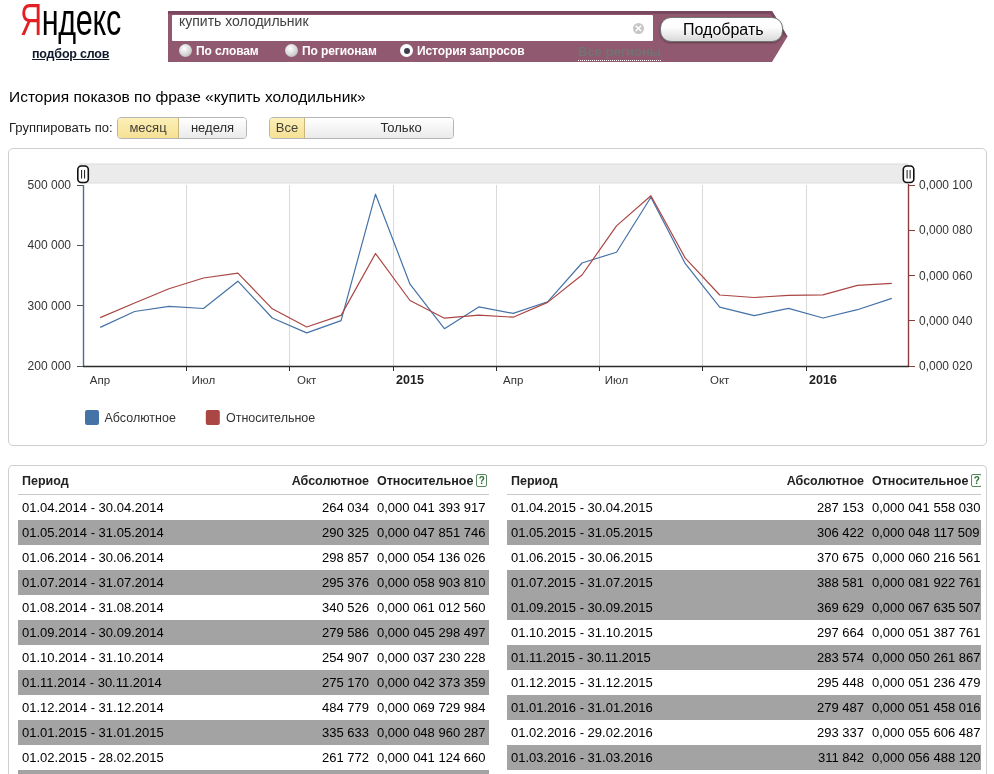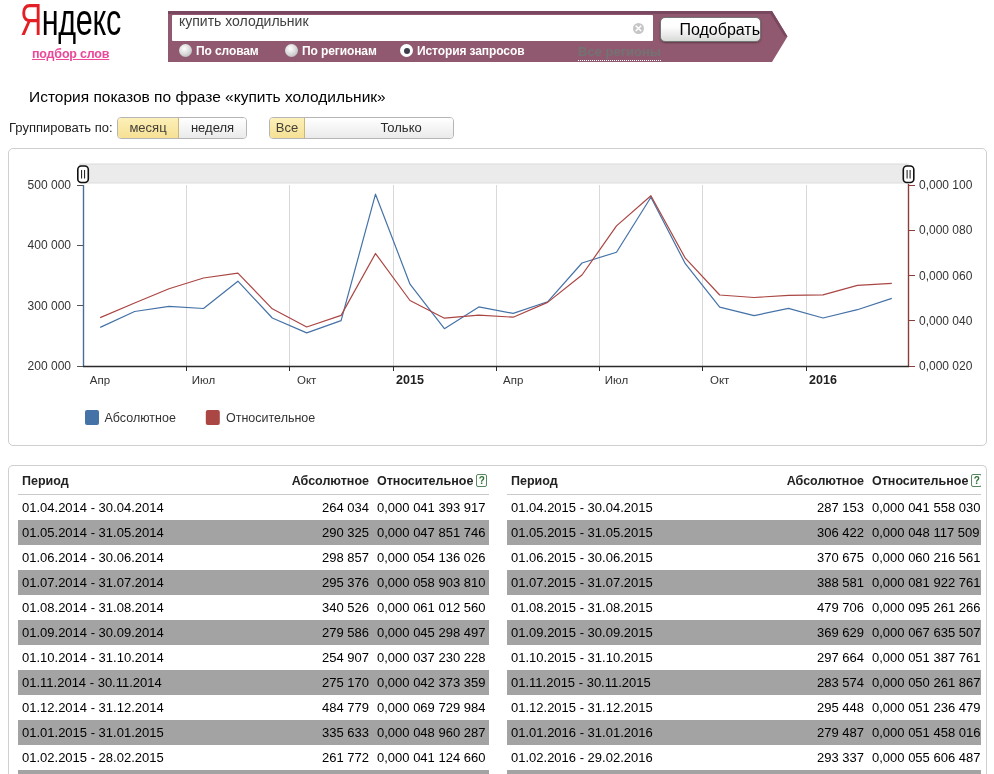--- a/index.html
+++ b/index.html
@@ -2,33 +2,33 @@
 <html lang="ru"><head>
 <meta charset="utf-8">
 <title>купить холодильник — подбор слов</title>
 <style>
 html,body{margin:0;padding:0;background:#fff;}
 body{font-family:"Liberation Sans",sans-serif;color:#000;width:994px;height:774px;overflow:hidden;position:relative;}
 .abs{position:absolute;}
 
 #logo{left:20px;top:-3px;font-size:45px;line-height:45px;letter-spacing:-0.5px;transform:scaleX(0.68);transform-origin:0 0;white-space:nowrap;color:#000;}
 #logo .ya{color:#e31e24;}
-#slova{left:32px;top:47px;font-size:12.5px;letter-spacing:-0.2px;font-weight:bold;color:#ec4899;text-decoration:underline;}
+#slova{left:32px;top:47px;font-size:12.5px;letter-spacing:-0.2px;font-weight:bold;color:#0f172a;text-decoration:underline;}
 #panel{left:168px;top:11px;width:620px;height:51px;}
 #q{left:172px;top:15px;width:481px;height:26px;background:#fff;border-radius:1px;}
 #qtext{left:179px;top:13px;font-size:14px;color:#404040;white-space:nowrap;}
 #qclear{left:633px;top:23px;width:11px;height:11px;border-radius:50%;background:#c6c6c6;color:#fff;font-size:10px;line-height:12px;text-align:center;font-weight:bold;}
-#btn{left:660px;top:17px;width:99px;height:23px;border:1px solid #757575;border-radius:5px;background:linear-gradient(#ffffff,#fdfdfd 40%,#d8dad8);text-align:right;font-size:16px;line-height:23px;color:#000;box-shadow:0 1px 2px rgba(0,0,0,.35);}
+#btn{left:660px;top:17px;width:99px;height:23px;border:1px solid #757575;border-radius:11px;background:linear-gradient(#ffffff,#fdfdfd 40%,#d8dad8);text-align:left;font-size:16px;line-height:23px;color:#000;box-shadow:0 1px 2px rgba(0,0,0,.35);padding-left:22px;}
 .radio{width:13px;height:13px;border-radius:50%;background:radial-gradient(circle at 40% 35%,#ffffff,#d0d0d0 60%,#9f9fa5);top:44px;}
 .radio.sel{background:#fff;}
 .radio.sel:after{content:"";position:absolute;left:3.5px;top:3.5px;width:6px;height:6px;border-radius:50%;background:#3d3d4d;}
 .rlab{top:44px;font-size:12px;letter-spacing:-0.1px;font-weight:bold;color:#fff;white-space:nowrap;}
 #allreg{top:44px;left:578px;font-size:13px;font-weight:bold;color:#737373;border-bottom:1px dotted #fff;padding-bottom:1px;}
 
-#title{left:9px;top:88px;font-size:15.5px;color:#000;white-space:nowrap;margin-left:20px;}
+#title{left:9px;top:88px;font-size:15.5px;color:#000;white-space:nowrap;}
 #grouplab{left:9px;top:120px;font-size:13px;color:#222;}
 .btngroup{top:117px;height:20px;border:1px solid #b5b5b5;border-radius:4px;overflow:hidden;display:flex;}
 .seg{height:24px;line-height:20px;font-size:13px;text-align:center;color:#2b2b2b;}
 .seg.on{background:linear-gradient(#fcf0b8,#f5dd8d);color:#44403a;}
 .seg.off{background:linear-gradient(#ffffff,#e6e6e6);}
 #bg1{left:117px;width:128px;}
 #bg1 .s1{width:60px;border-right:1px solid #c8b77a;}
 #bg1 .s2{width:67px;}
 #bg2{left:269px;width:183px;}
 #bg2 .s1{width:45px;border-right:1px solid #c8b77a;}
@@ -260,25 +260,20 @@
 <tr>
           <td class="c1">01.06.2015 - 30.06.2015</td>
           <td class="c2">370 675</td>
           <td class="c3">0,000 060 216 561</td>
         </tr>
 <tr class="g">
           <td class="c1">01.07.2015 - 31.07.2015</td>
           <td class="c2">388 581</td>
           <td class="c3">0,000 081 922 761</td>
         </tr>
-<tr>
-          <td class="c1">01.08.2015 - 31.08.2015</td>
-          <td class="c2">479 706</td>
-          <td class="c3">0,000 095 261 266</td>
-        </tr>
 <tr class="g">
           <td class="c1">01.09.2015 - 30.09.2015</td>
           <td class="c2">369 629</td>
           <td class="c3">0,000 067 635 507</td>
         </tr>
 <tr>
           <td class="c1">01.10.2015 - 31.10.2015</td>
           <td class="c2">297 664</td>
           <td class="c3">0,000 051 387 761</td>
         </tr>

